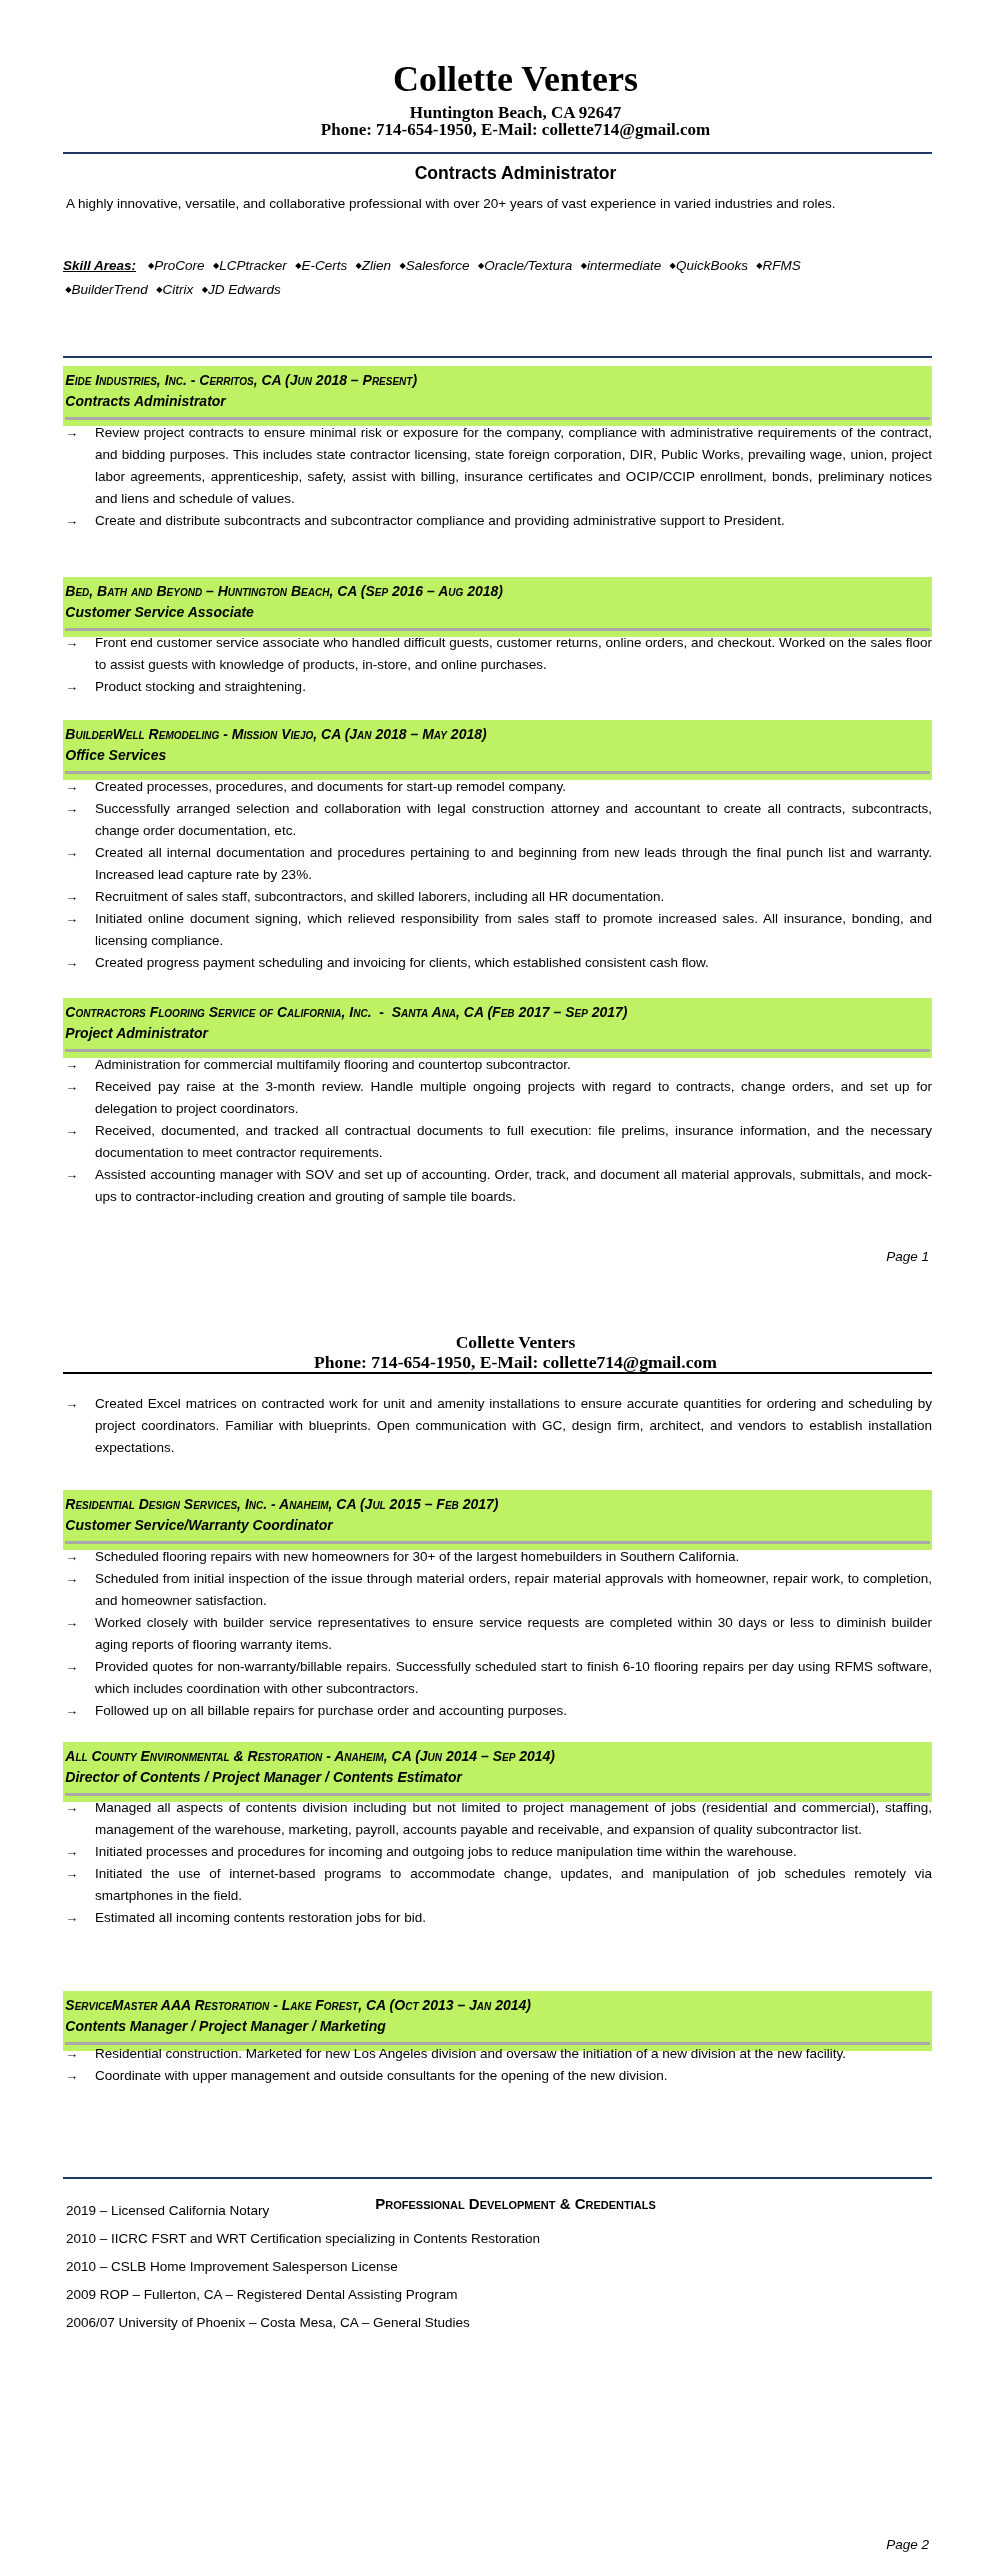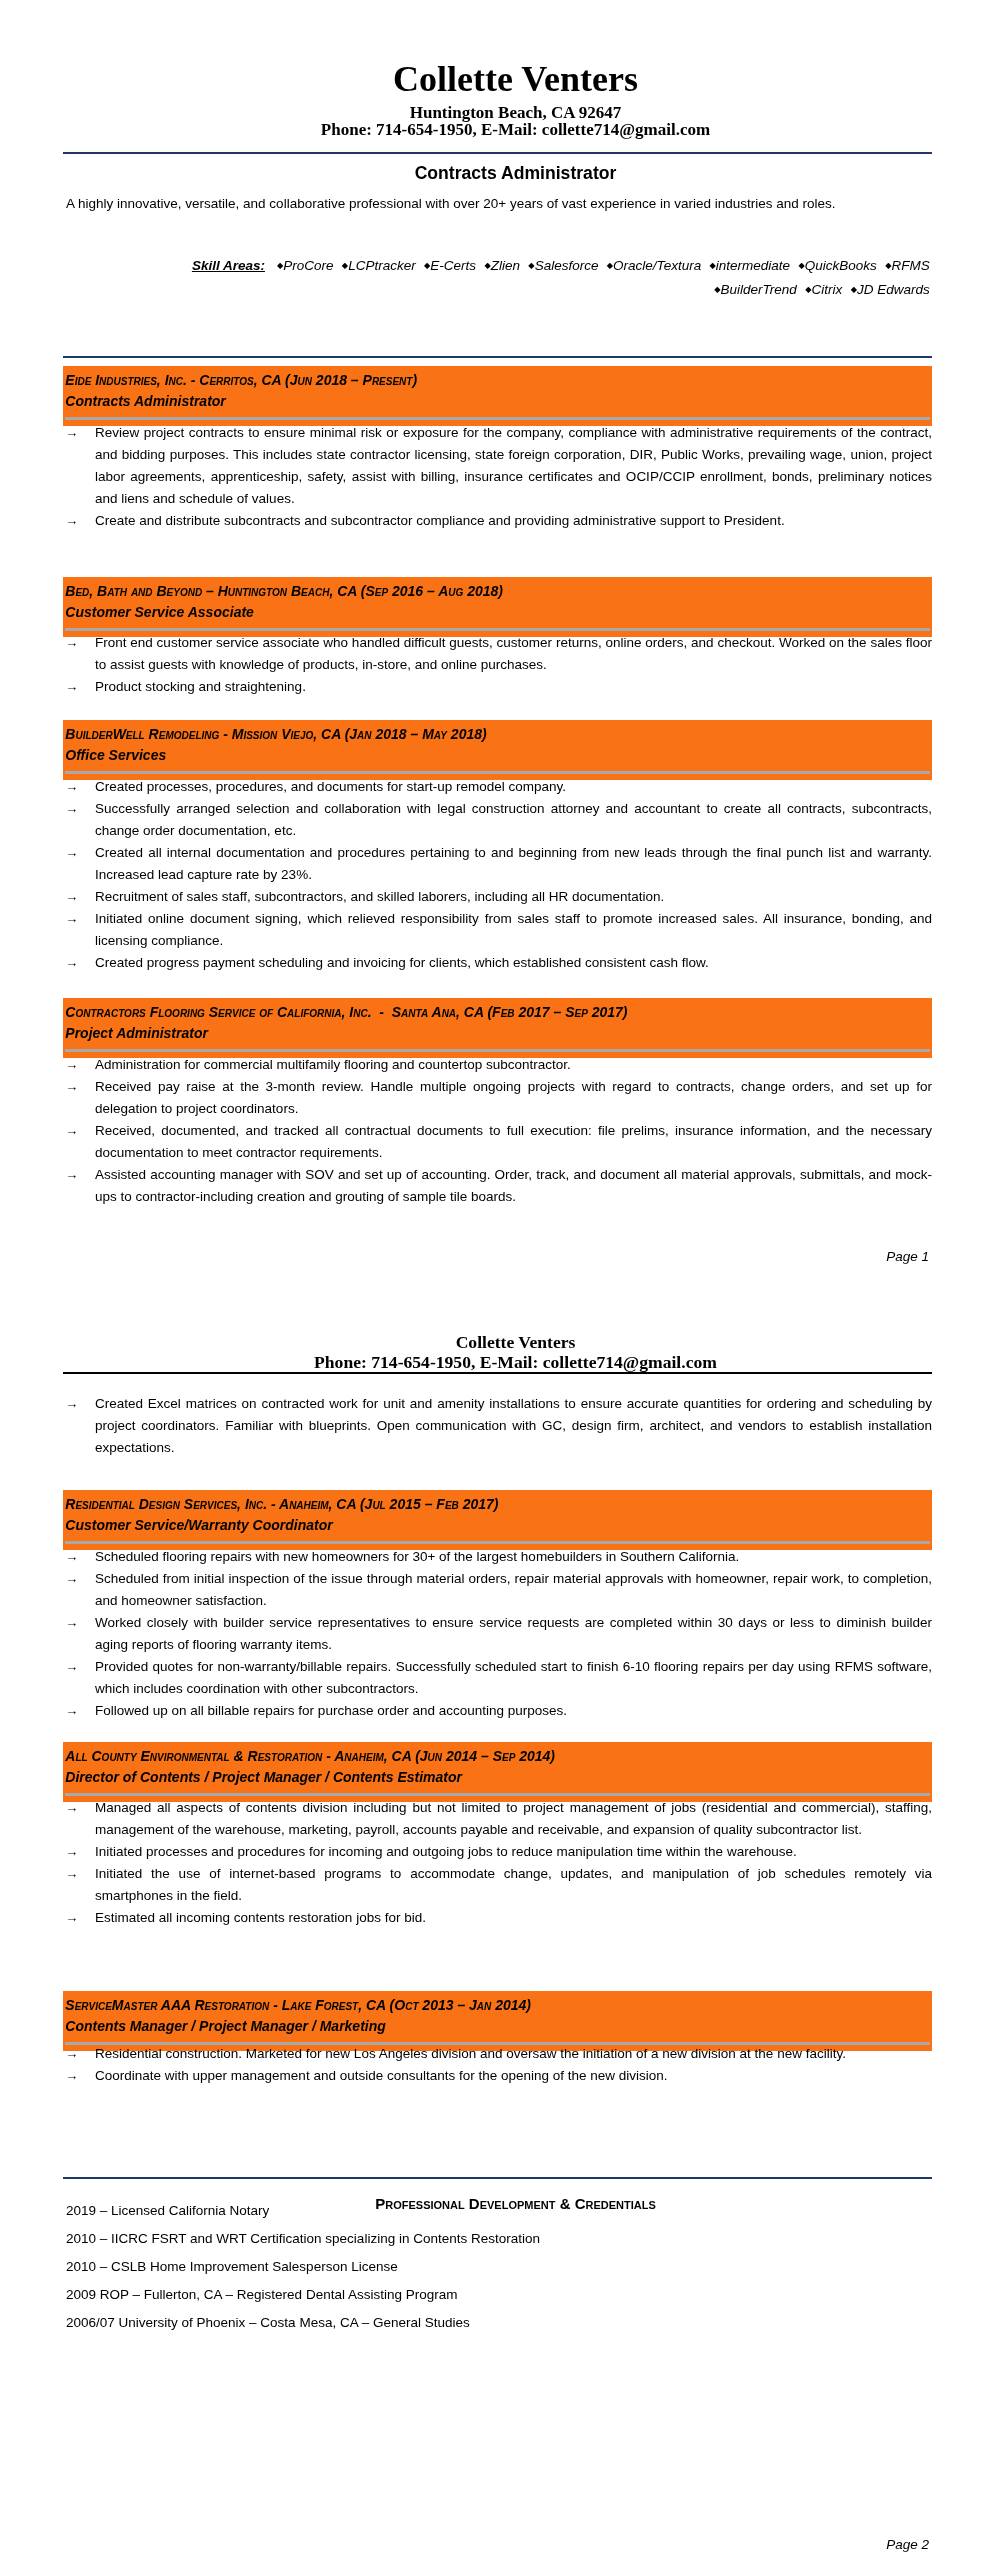--- a/index.html
+++ b/index.html
@@ -7,27 +7,27 @@
   .abs { position:absolute; }
   .serif { font-family:"Liberation Serif", "DejaVu Serif", serif; }
   .sans { font-family:"Liberation Sans", "DejaVu Sans", sans-serif; }
   .center { left:81px; width:869px; text-align:center; }
   .name { font-size:36px; font-weight:bold; line-height:41px; }
   .contact { font-size:17px; font-weight:bold; line-height:17.6px; }
   .rule-navy { left:63px; width:869px; height:2.3px; background:#1f3864; }
   .rule-black { left:63px; width:869px; height:2.3px; background:#000; }
   .title { font-size:17.6px; font-weight:bold; line-height:20px; }
   .summary { left:66px; width:865px; font-size:13.5px; line-height:21.7px; text-align:justify; }
-  .skills { left:63px; width:869px; text-align:right; font-size:13.5px; line-height:23.4px; font-style:italic; }
+  .skills { left:63px; width:869px; text-align:left; font-size:13.5px; line-height:23.4px; font-style:italic; }
   .skills .lbl { font-weight:bold; text-decoration:underline; margin-right:5.9px; }
   .skills .item { margin:0 2.3px; }
   .skills .dia { font-size:8.2px; vertical-align:1.8px; font-style:normal; }
   .section-head { font-size:14px; font-weight:bold; line-height:16.4px;margin-top:39px; }
   .section-head.sc { font-variant:small-caps; font-size:15px; }
-  .job-bar { left:63px; width:869px; background:#f97316; box-sizing:border-box; padding:4.1px 2.3px 0 2.3px; }
+  .job-bar { left:63px; width:869px; background:#bef264; box-sizing:border-box; padding:4.1px 2.3px 0 2.3px; }
   .job-bar .co { font-size:14px; font-weight:bold; font-style:italic; font-variant:small-caps; line-height:21px; white-space:nowrap; }
   .job-bar .role { font-size:14px; font-weight:bold; font-style:italic; line-height:21px; }
   .job-bar .bar-line { height:2.9px; background:#a9a9a9; margin:4.7px 0 5.9px 0; }
   .bullets { left:63px; width:869px; margin:0; padding:0; list-style:none; }
   .bullets li { position:relative; padding-left:32px; font-size:13.5px; line-height:22px; text-align:justify; }
   .bullets .arrow { position:absolute; left:2.3px; top:0; font-size:13px; }
   .page-num { right:66px; font-size:13.5px; font-style:italic;margin-top:40px; }
   .cred { left:66px; font-size:13.5px; line-height:28px; }
 </style>
 </head>

